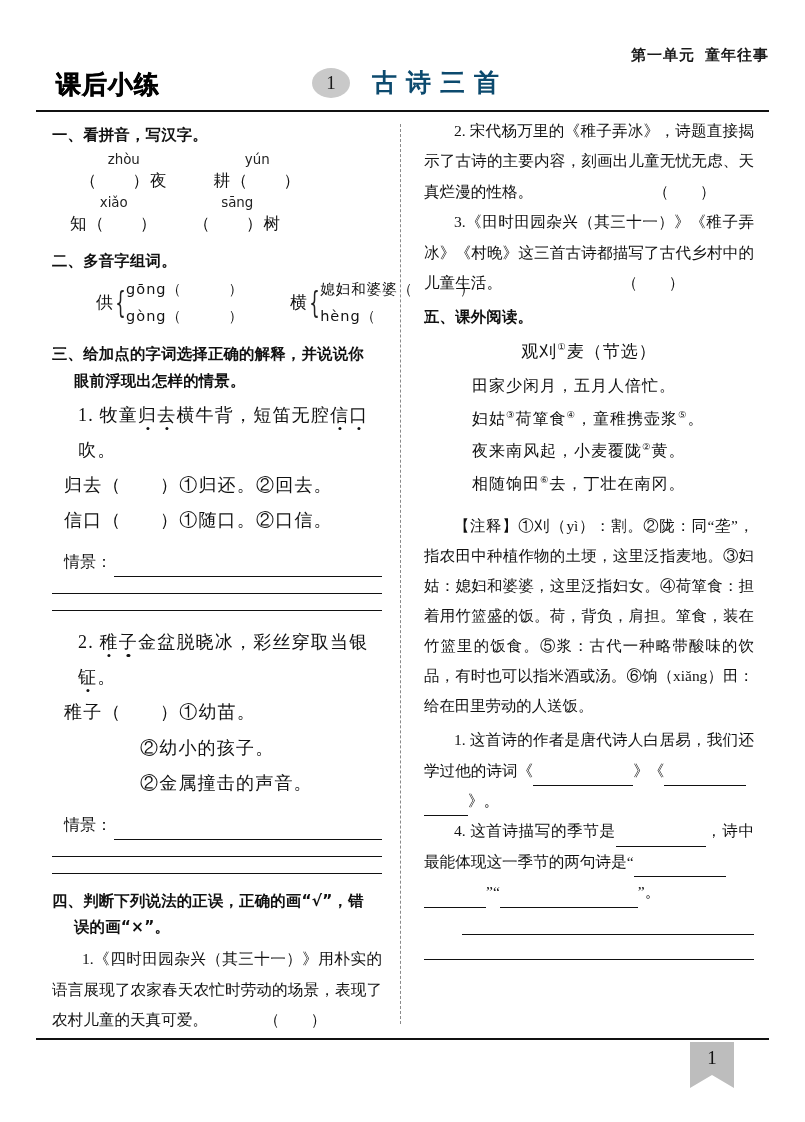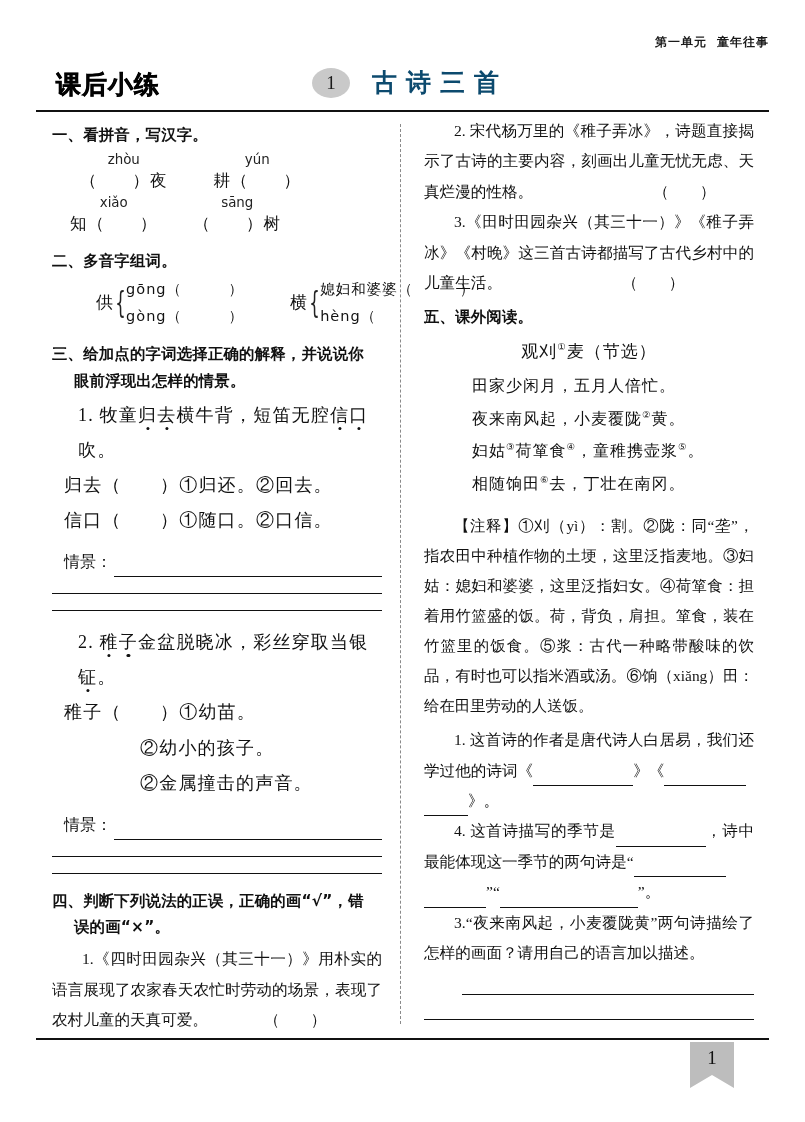--- a/index.html
+++ b/index.html
@@ -8,22 +8,22 @@
     background:#ffffff;
     font-family:"Liberation Sans","DejaVu Sans",sans-serif;
     color:#111;
     position:relative;
     overflow:hidden;
   }
   .page{position:relative;width:805px;height:1122px;}
 
   
   .unit-head{
-    position:absolute;top:34px;right:36px;
-    font-size:12px;letter-spacing:1px;color:#1a1a1a;
+    position:absolute;top:46px;right:36px;
+    font-size:15px;letter-spacing:1px;color:#1a1a1a;
     font-weight:600;
     white-space:nowrap;
   }
   .unit-head .gap{display:inline-block;width:10px;}
 
   .head-row{
     position:absolute;left:36px;right:36px;top:68px;height:40px;
   }
   .brand{
     position:absolute;left:20px;top:0;
@@ -279,24 +279,24 @@
     <div class="sec-h">五、课外阅读。</div>
 
     <div class="poem-title">
       <span>观刈</span><sup>①</sup><span>麦（节选）</span>
     </div>
 
     <div class="poem-line">
       <span>田家少闲月，五月人倍忙。</span>
     </div>
     <div class="poem-line">
+      <span>妇姑</span><sup>③</sup><span>荷箪食</span><sup>④</sup><span>，童稚携壶浆</span><sup>⑤</sup><span>。</span>
+    </div>
+    <div class="poem-line">
       <span>夜来南风起，小麦覆陇</span><sup>②</sup><span>黄。</span>
-    </div>
-    <div class="poem-line">
-      <span>妇姑</span><sup>③</sup><span>荷箪食</span><sup>④</sup><span>，童稚携壶浆</span><sup>⑤</sup><span>。</span>
     </div>
     <div class="poem-line">
       <span>相随饷田</span><sup>⑥</sup><span>去，丁壮在南冈。</span>
     </div>
 
     <div class="notes" style="margin-top:10px;">【注释】①刈（yì）：割。②陇：同“垄”，指农田中种植作物的土埂，这里泛指麦地。③妇姑：媳妇和婆婆，这里泛指妇女。④荷箪食：担着用竹篮盛的饭。荷，背负，肩担。箪食，装在竹篮里的饭食。⑤浆：古代一种略带酸味的饮品，有时也可以指米酒或汤。⑥饷（xiǎng）田：给在田里劳动的人送饭。</div>
 
     <div class="body-line indent2" style="text-align:justify;margin-top:4px;">
       <span>1. 这首诗的作者是唐代诗人白居易，我们还学过他的诗词《</span><span class="inline-ans" style="width:100px;"></span><span>》《</span><span class="inline-ans" style="width:82px;"></span>
     </div>
@@ -304,21 +304,20 @@
       <span class="inline-ans" style="width:44px;"></span><span>》。</span>
     </div>
 
     <div class="body-line indent2" style="text-align:justify;">
       <span>4. 这首诗描写的季节是</span><span class="inline-ans" style="width:90px;"></span><span>，诗中最能体现这一季节的两句诗是“</span><span class="inline-ans" style="width:92px;"></span>
     </div>
     <div class="body-line">
       <span class="inline-ans" style="width:62px;"></span><span class="qmark">”“</span><span class="inline-ans" style="width:138px;"></span><span class="qmark">”。</span>
     </div>
 
-    <div class="body-line indent2" style="text-align:justify;">3.“夜来南风起，小麦覆陇黄”两句诗描绘了怎样的画面？请用自己的语言加以描述。</div>
     <div class="ansline" style="margin-left:38px;margin-top:26px;"></div>
     <div class="ansline" style="margin-top:24px;"></div>
   </div>
 
   <div class="foot-rule"></div>
   <div class="ribbon">
     <span>1</span>
   </div>
   <div class="watermark">
     <span class="cn">学库教育：</span><span>xuekunet.cn</span>

